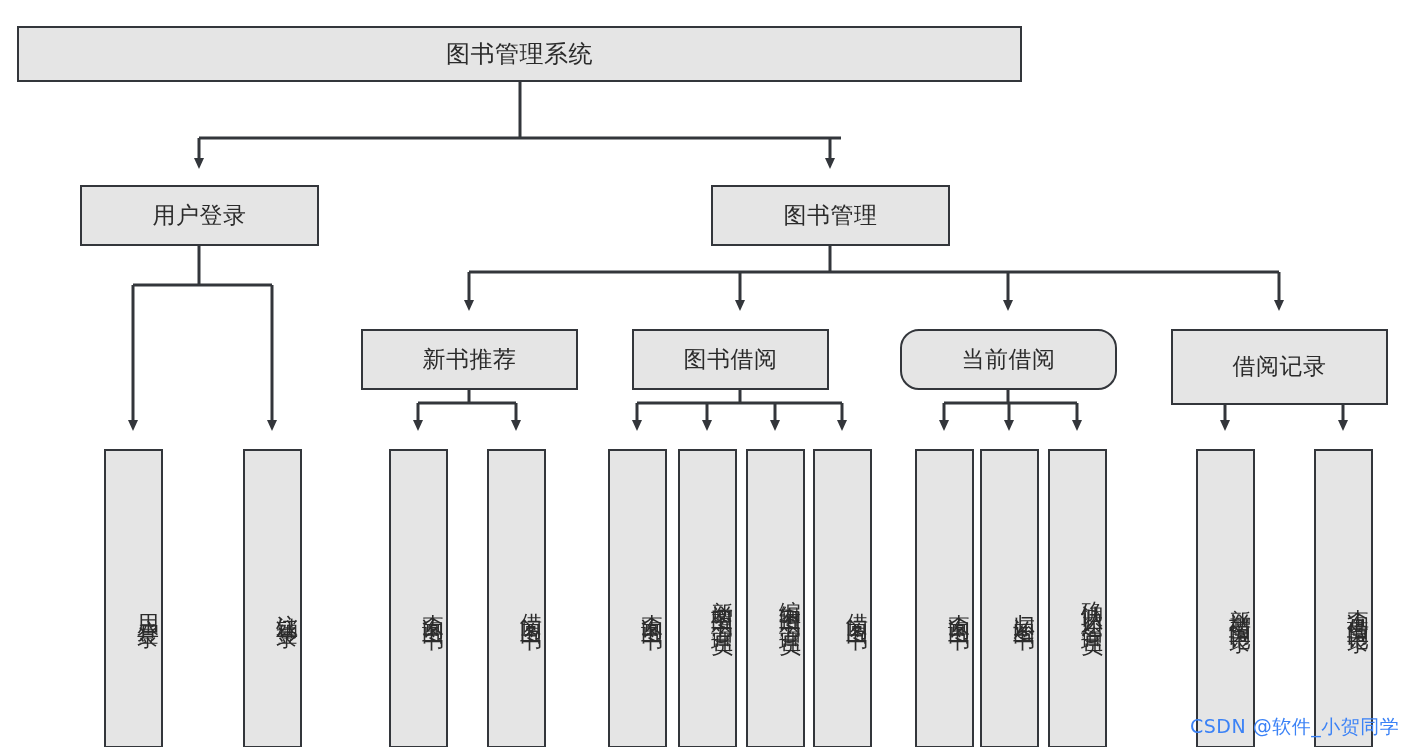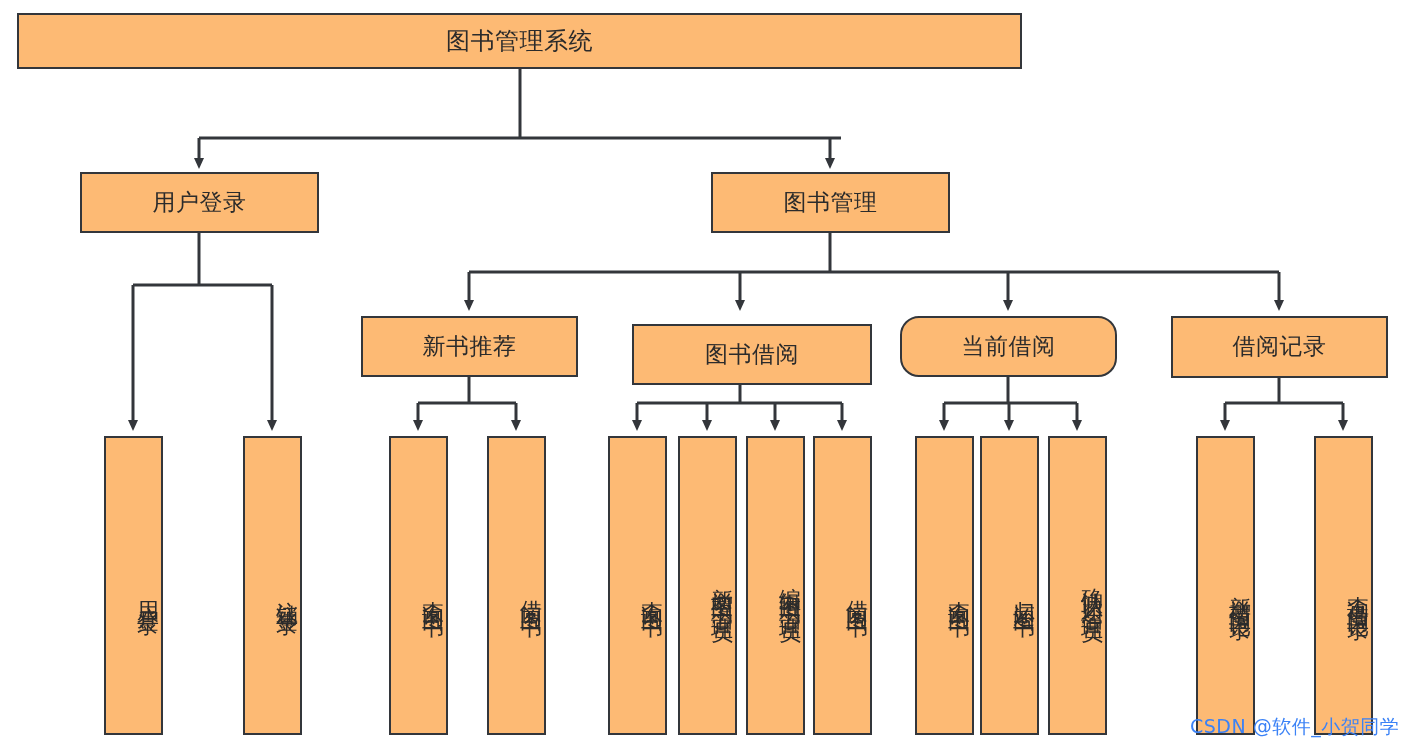--- a/index.html
+++ b/index.html
@@ -21,26 +21,27 @@
     position: absolute;
     left: 0;
     top: 0;
     width: 1405px;
     height: 747px;
     pointer-events: none;
   }
   .node {
     position: absolute;
     box-sizing: border-box;
-    background: #fdba74;
+    background: #e5e5e5;
     border: 2px solid #33363b;
     display: flex;
     align-items: center;
     justify-content: center;
     color: #2b2b2b;
+    margin-top: 13px;
   }
   .node.horiz {
     font-size: 23px;
     letter-spacing: 0.5px;
     line-height: 1.2;
     text-align: center;
   }
   .node.root {
     font-size: 24px;
   }
@@ -121,23 +122,23 @@
       <path d="M1343,403 L1343,422" marker-end="url(#arrow)"></path>
     </g>
   </svg>
 
   <div class="node horiz root" style="left:17px; top:13px; width:1005px; height:56px;">图书管理系统</div>
 
   <div class="node horiz" style="left:80px; top:172px; width:239px; height:61px;">用户登录</div>
   <div class="node horiz" style="left:711px; top:172px; width:239px; height:61px;">图书管理</div>
 
   <div class="node horiz" style="left:361px; top:316px; width:217px; height:61px;">新书推荐</div>
-  <div class="node horiz" style="left:632px; top:324px; width:240px; height:61px;">图书借阅</div>
+  <div class="node horiz" style="left:632px; top:316px; width:197px; height:61px;">图书借阅</div>
   <div class="node horiz" style="left:900px; top:316px; width:217px; height:61px;border-radius:19px;">当前借阅</div>
-  <div class="node horiz" style="left:1171px; top:316px; width:217px; height:62px;">借阅记录</div>
+  <div class="node horiz" style="left:1171px; top:316px; width:217px; height:76px;">借阅记录</div>
 
   <div class="node leaf" style="left:104px; top:436px; width:59px; height:299px;">
     <span class="leaf-text">用户登录</span>
   </div>
   <div class="node leaf" style="left:243px; top:436px; width:59px; height:299px;">
     <span class="leaf-text">注销登录</span>
   </div>
 
   <div class="node leaf" style="left:389px; top:436px; width:59px; height:299px;">
     <span class="leaf-text">查询图书</span>

